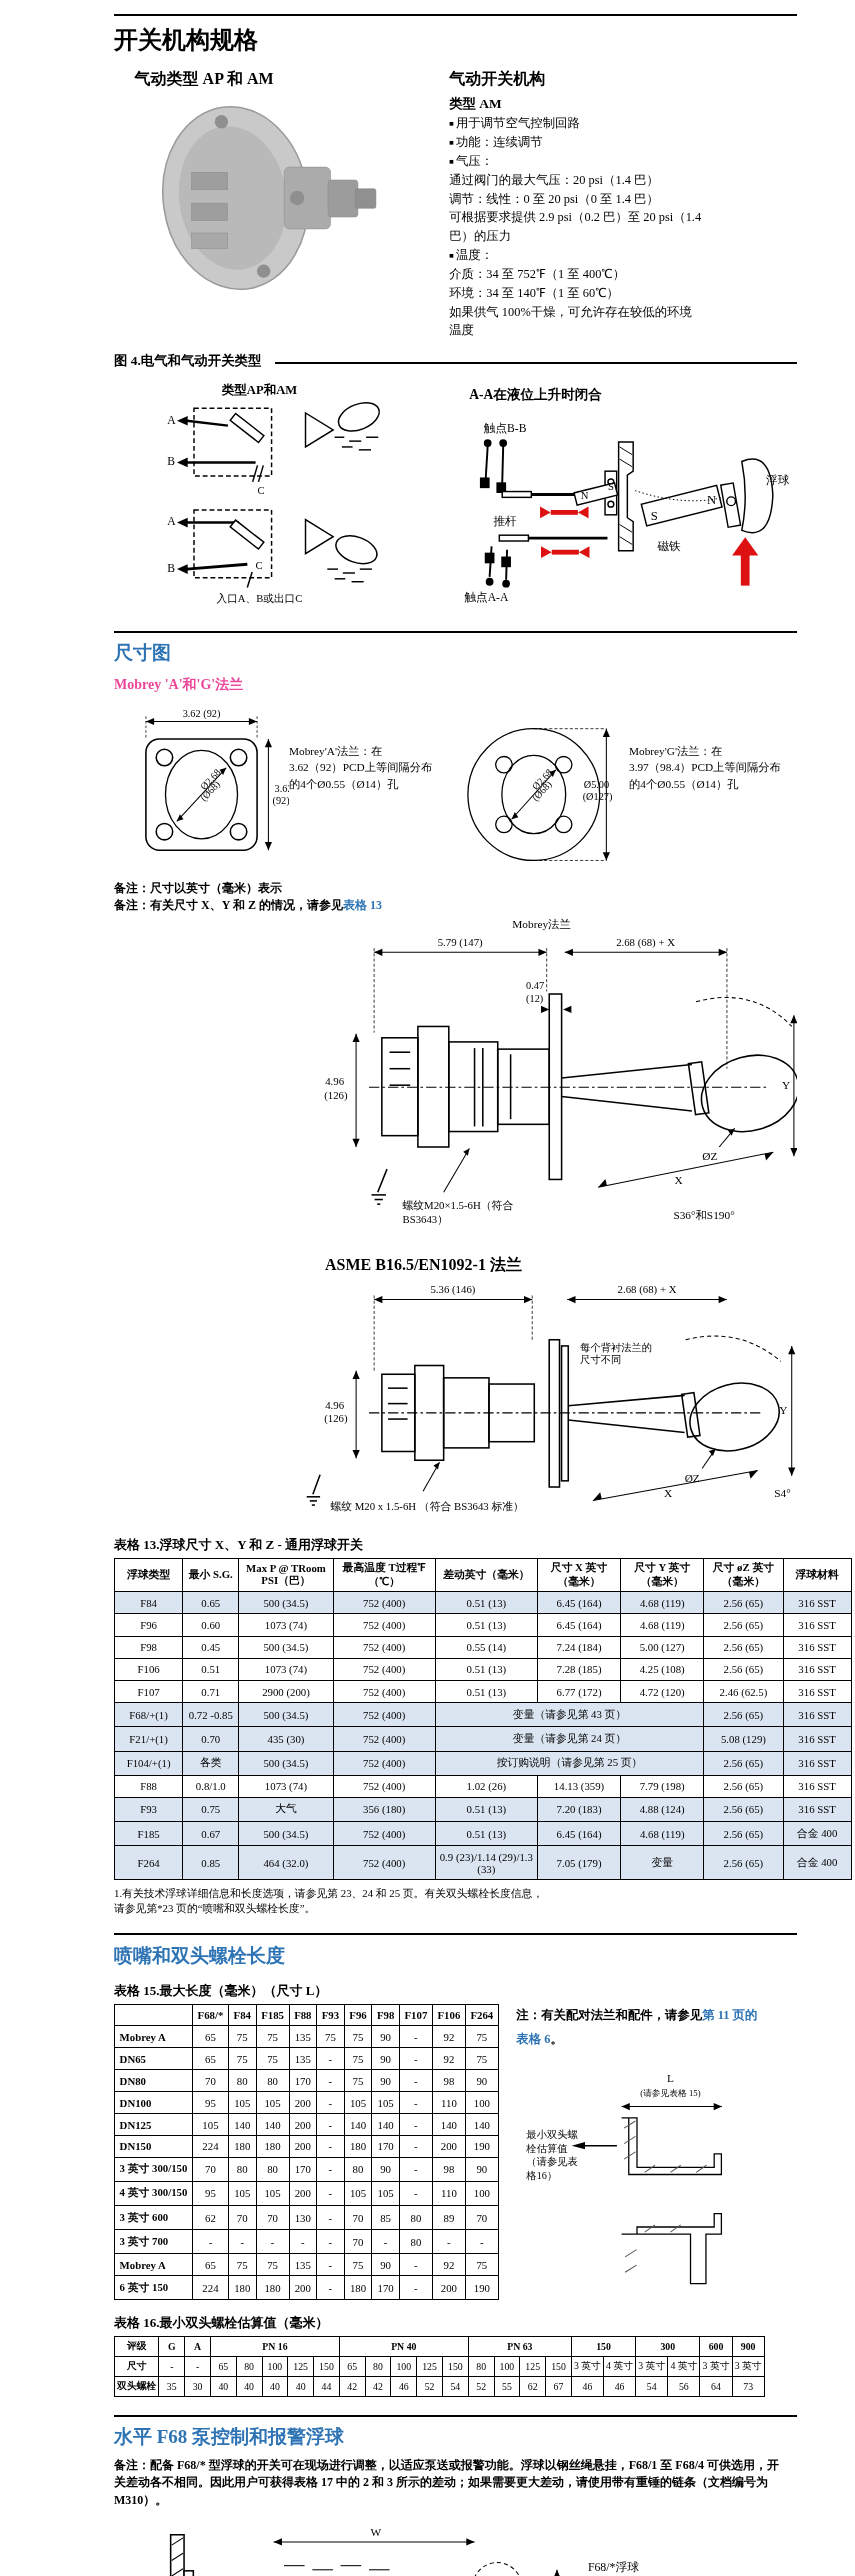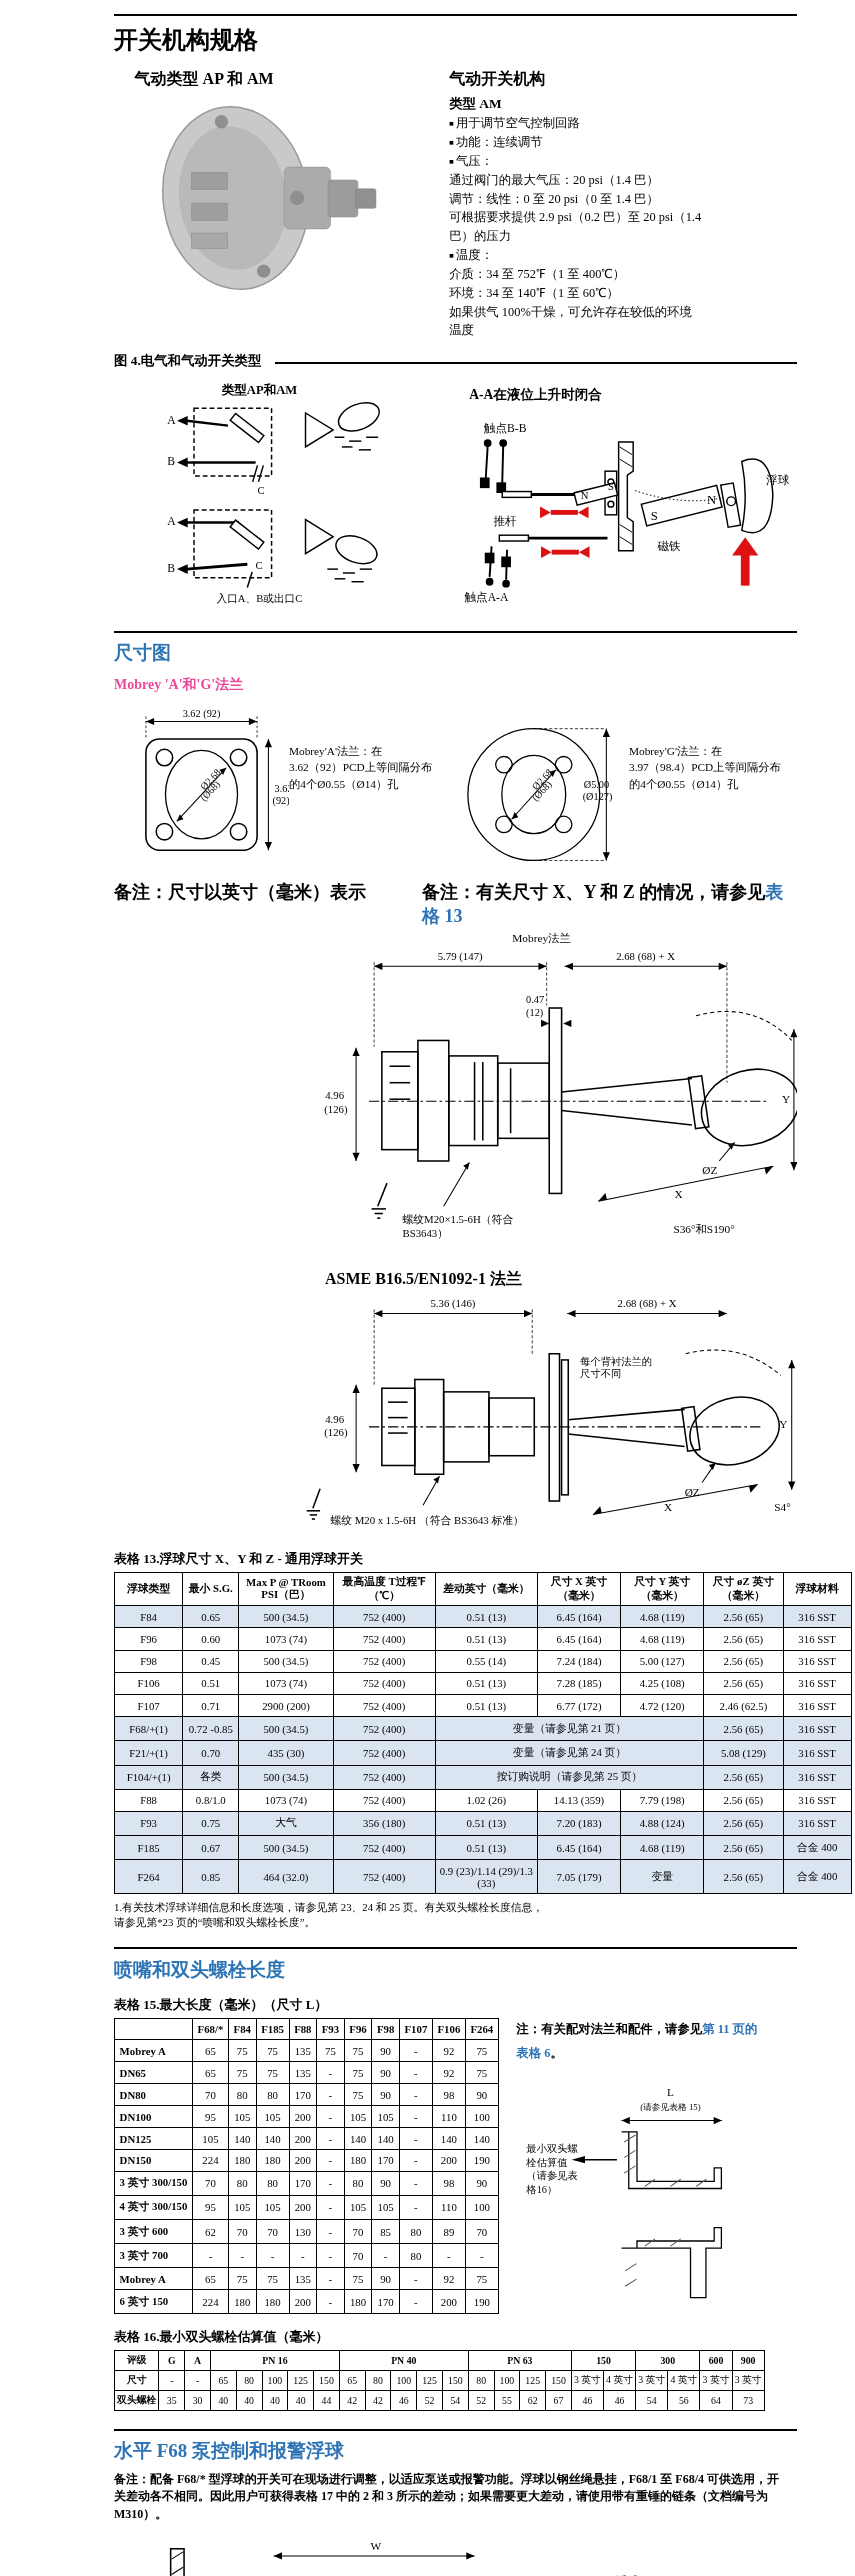--- a/index.html
+++ b/index.html
@@ -19,21 +19,21 @@
   .specline.bullet::before{content:"■";font-size:7.7px;margin-right:2.1px;vertical-align:1px;}
   .figcap-row{display:flex;align-items:flex-end;margin-top:11.3px;}
   .fig-caption{font-size:13.4px;font-weight:bold;white-space:nowrap;}
   .cap-rule{flex:1;border-bottom:2.1px solid #000;margin-left:13.4px;margin-bottom:5.2px;}
   .fig4row{display:flex;margin-top:2.1px;gap:40px;}
   .blue-h1{color:#2E74B5;font-size:19px;font-weight:bold;margin:7.2px 0 3.1px 0;}
   .blue-h2{color:#ec4899;font-size:14px;font-weight:bold;margin:9.3px 0 5.2px 0;}
   .flangerow{display:flex;margin-top:13.4px;}
   .flange-group{display:flex;width:340px;}
   .flange-note{font-size:11.3px;line-height:1.45;margin-top:36px;}
-  .notesrow{display:flex;margin-top:3.1px;font-size:18px;font-weight:bold;}
+  .notesrow{display:flex;margin-top:3.1px;font-size:12px;font-weight:bold;flex-direction:column;}
   .notesrow .left{width:330px;}
   .link{color:#2E74B5;cursor:pointer;}
   .asme-h{font-size:16px;font-weight:bold;margin:9.3px 0 2.1px 211px;}
   .tbl-title{font-size:13px;font-weight:bold;margin:13.4px 0 4.1px 0;}
   table{border-collapse:collapse;}
   th,td{border:1px solid #000;text-align:center;padding:2.1px 3.1px;}
   th{font-weight:bold;}
   .t13{width:683px;font-size:10.8px;table-layout:fixed;}
   .t13 th:nth-child(1){width:61px}.t13 th:nth-child(2){width:49px}
   .t13 th:nth-child(3){width:87px}.t13 th:nth-child(4){width:95px}
@@ -493,21 +493,21 @@
           <td>6.77 (172)</td>
           <td>4.72 (120)</td>
           <td>2.46 (62.5)</td>
           <td>316 SST</td>
         </tr>
         <tr class="shaded">
           <td>F68/+(1)</td>
           <td>0.72 -0.85</td>
           <td>500 (34.5)</td>
           <td>752 (400)</td>
-          <td colspan="3">变量（请参见第 21 页）</td>
+          <td colspan="3">变量（请参见第 43 页）</td>
           <td>2.56 (65)</td>
           <td>316 SST</td>
         </tr>
         <tr class="shaded">
           <td>F21/+(1)</td>
           <td>0.70</td>
           <td>435 (30)</td>
           <td>752 (400)</td>
           <td colspan="3">变量（请参见第 24 页）</td>
           <td>5.08 (129)</td>

